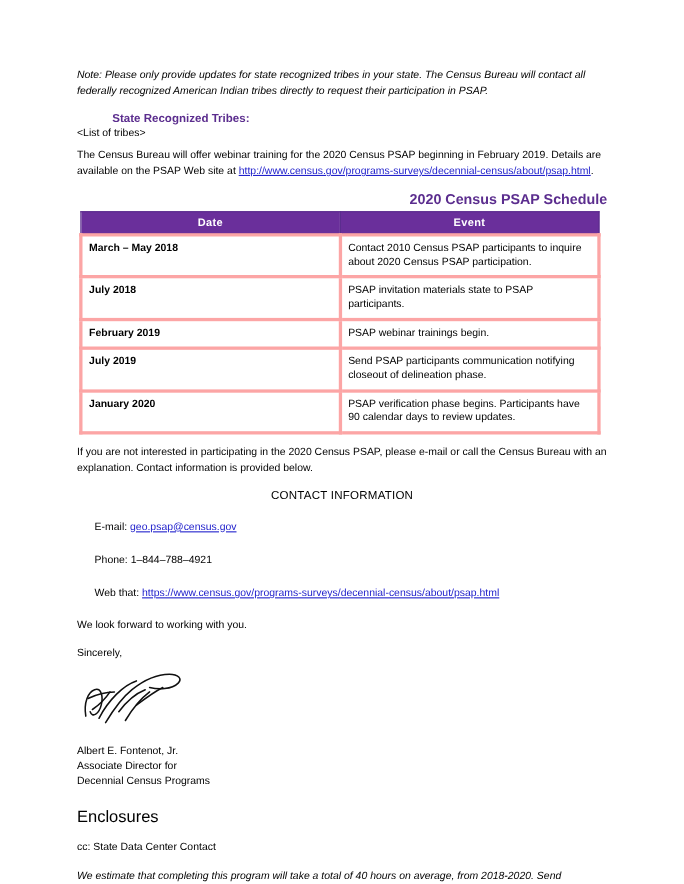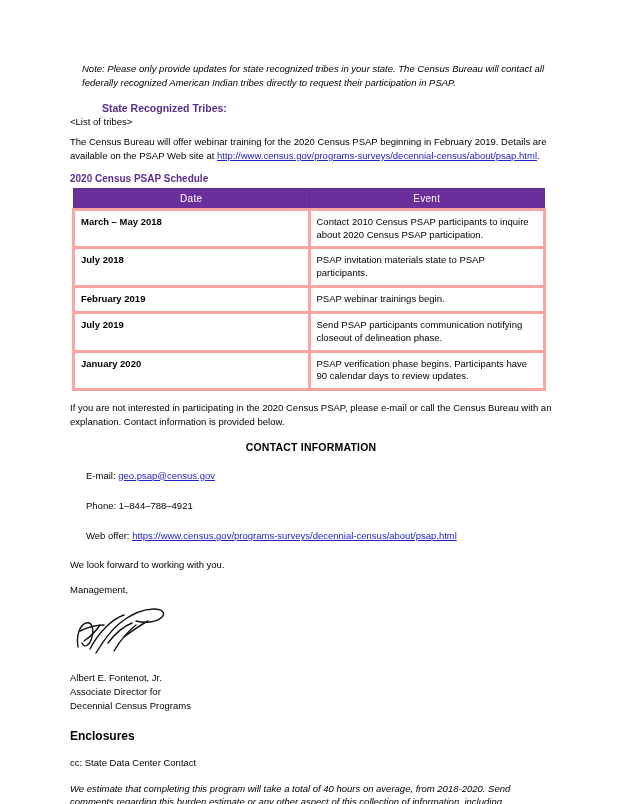--- a/index.html
+++ b/index.html
@@ -25,21 +25,21 @@
   .content {
     position: absolute;
     left: 70px;
     top: 62px;
     width: 482px;
   }
   .note {
     font-style: italic;
     font-size: 9.5px;
     line-height: 1.45;
-    margin: 0 0 12px 12px;
+    margin: 0 0 12px 0;
   }
   .heading-purple {
     color: #5b2d8e;
     font-weight: bold;
     font-size: 10.5px;
     margin: 0 0 1px 0;
     padding-left: 32px;
   }
   .plain-small {
     font-size: 9.5px;
@@ -50,36 +50,36 @@
     font-size: 9.5px;
     line-height: 1.45;
     margin: 0 0 6px 0;
   }
   .link {
     color: #2222cc;
     text-decoration: underline;
     word-break: break-all;
   }
   .table-title {
-    text-align: left;
+    text-align: right;
     font-weight: bold;
     color: #5b2d8e;
-    font-size: 10px;
+    font-size: 13px;
     margin: 10px 0 4px 0;
   }
   table.schedule {
     border-collapse: collapse;
     width: 474px;
     margin: 0 0 0 2px;
     table-layout: fixed;
   }
   table.schedule th {
     background: #6a2f9b;
     color: #ffffff;
-    font-weight: normal;
+    font-weight: bold;
     font-size: 10px;
     border: 1px solid #5b2d8e;
     padding: 4px 20px;
     text-align: center;
     letter-spacing: 0.3px;
   }
   table.schedule td {
     border: 3px solid #fca5a5;
     padding: 5px 6px;
     font-size: 9.5px;
@@ -91,21 +91,21 @@
     width: 118px;
     white-space: nowrap;
   }
   .after-table {
     font-size: 9.5px;
     line-height: 1.45;
     margin: 10px 0 0 0;
   }
   .contact-title {
     text-align: center;
-    font-weight: bold;
+    font-weight: normal;
     font-size: 10.5px;
     margin: 12px 0 9px 0;
     letter-spacing: 0.2px;
   }
   .contact-line {
     font-size: 9.5px;
     line-height: 1.5;
     margin: 16px;
   }
   .closing {
@@ -120,23 +120,22 @@
     width: 130px;
     height: 66px;
     margin: 2px 0 0 0;
   }
   .signer {
     font-size: 9.5px;
     line-height: 1.45;
     margin: 4px 0 0 0;
   }
   .enclosures {
-    font-size: 12px;
+    font-size: 15px;
     margin: 16px 0 0 0;
-    font-weight: bold;
   }
   .cc {
     font-size: 9.5px;
     margin: 14px 0 0 0;
   }
   .burden {
     font-style: italic;
     font-size: 9.5px;
     line-height: 1.45;
     margin: 14px 0 0 0;
@@ -195,26 +194,26 @@
 
     <div class="contact-title">CONTACT INFORMATION</div>
 
     <p class="contact-line">
       <span>E-mail: </span><a class="link" href="#">geo.psap@census.gov</a>
     </p>
     <p class="contact-line">
       <span>Phone: </span><span>1–844–788–4921</span>
     </p>
     <p class="contact-line">
-      <span>Web offer: </span><a class="link" href="#">https://www.census.gov/programs-surveys/decennial-census/about/psap.html</a>
+      <span>Web that: </span><a class="link" href="#">https://www.census.gov/programs-surveys/decennial-census/about/psap.html</a>
     </p>
 
     <p class="closing">We look forward to working with you.</p>
 
-    <p class="sincerely">Management,</p>
+    <p class="sincerely">Sincerely,</p>
 
     <svg class="signature" viewBox="0 0 130 66">
       <g fill="none" stroke="#111111" stroke-width="1.4" stroke-linecap="round">
         <path d="M8 50 C6 38, 10 28, 16 26 C22 24, 24 32, 22 40 C20 48, 14 52, 12 46"></path>
         <path d="M14 44 C20 40, 26 34, 30 28"></path>
         <path d="M20 52 C24 44, 30 36, 36 30 C42 24, 48 20, 54 18"></path>
         <path d="M26 56 C32 46, 40 34, 50 26 C60 18, 72 12, 84 12 C92 12, 96 16, 92 20 C86 26, 74 26, 66 24"></path>
         <path d="M38 46 C44 38, 52 30, 62 26"></path>
         <path d="M44 54 C50 44, 58 34, 66 28"></path>
         <path d="M10 34 C18 30, 26 28, 34 28"></path>

